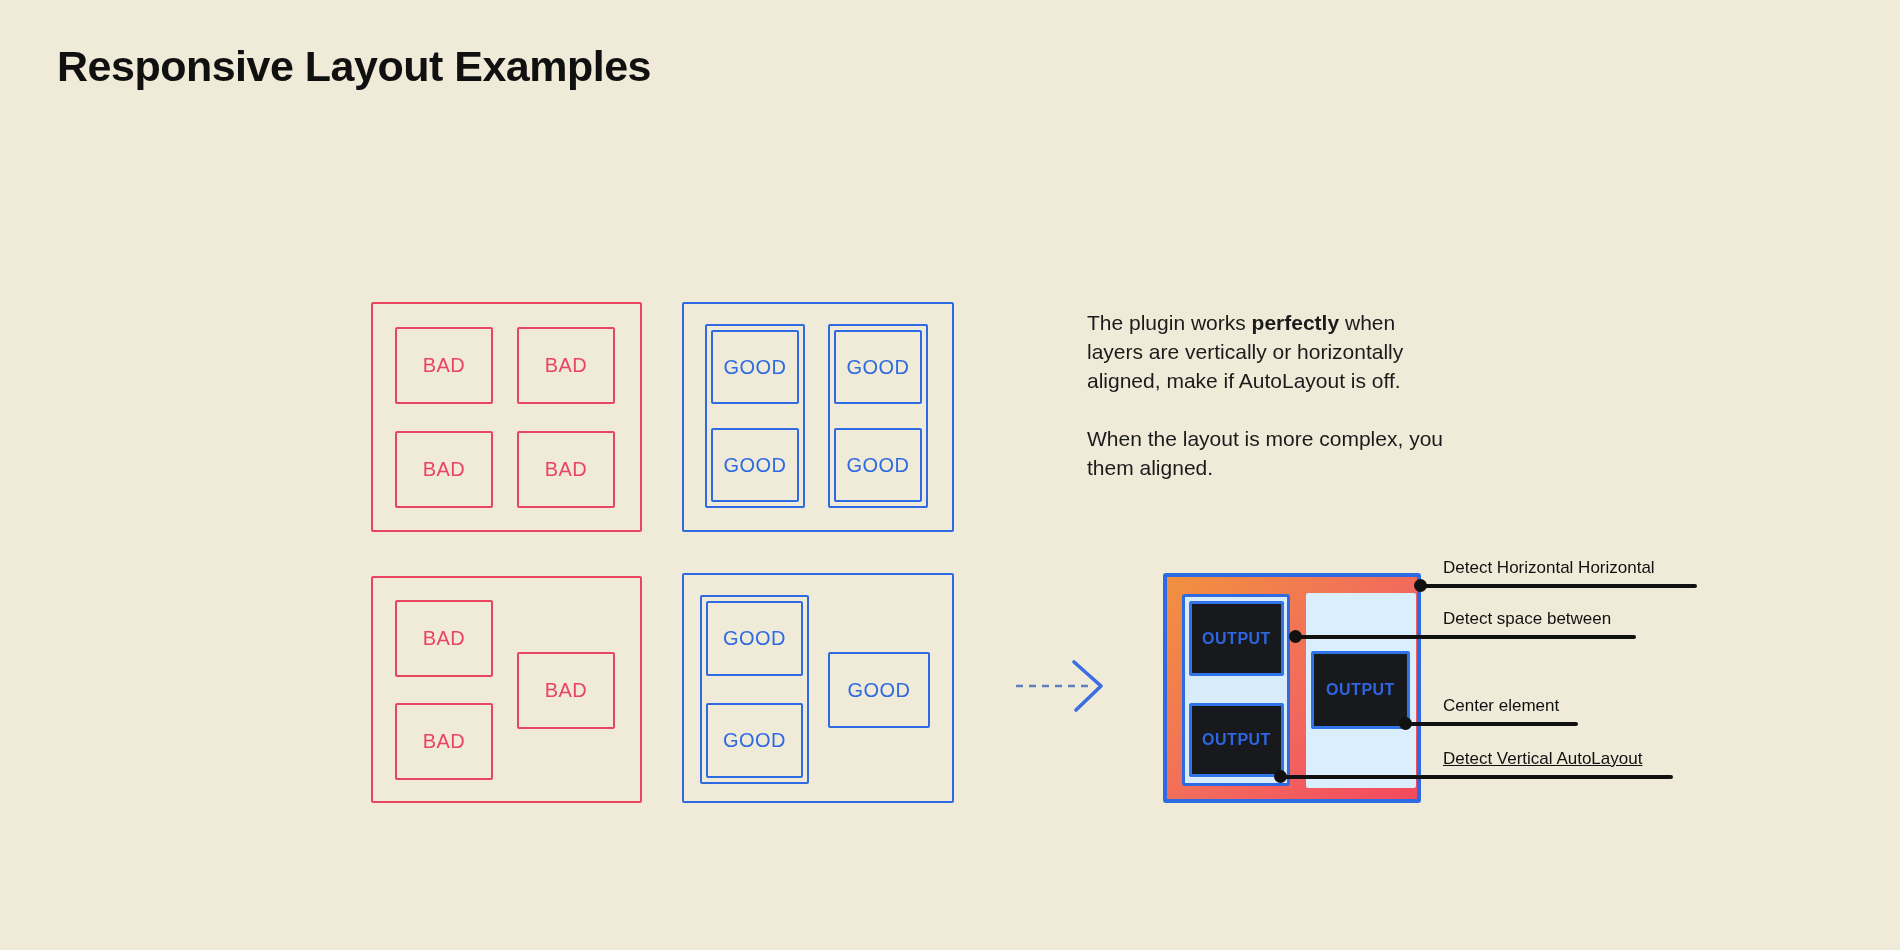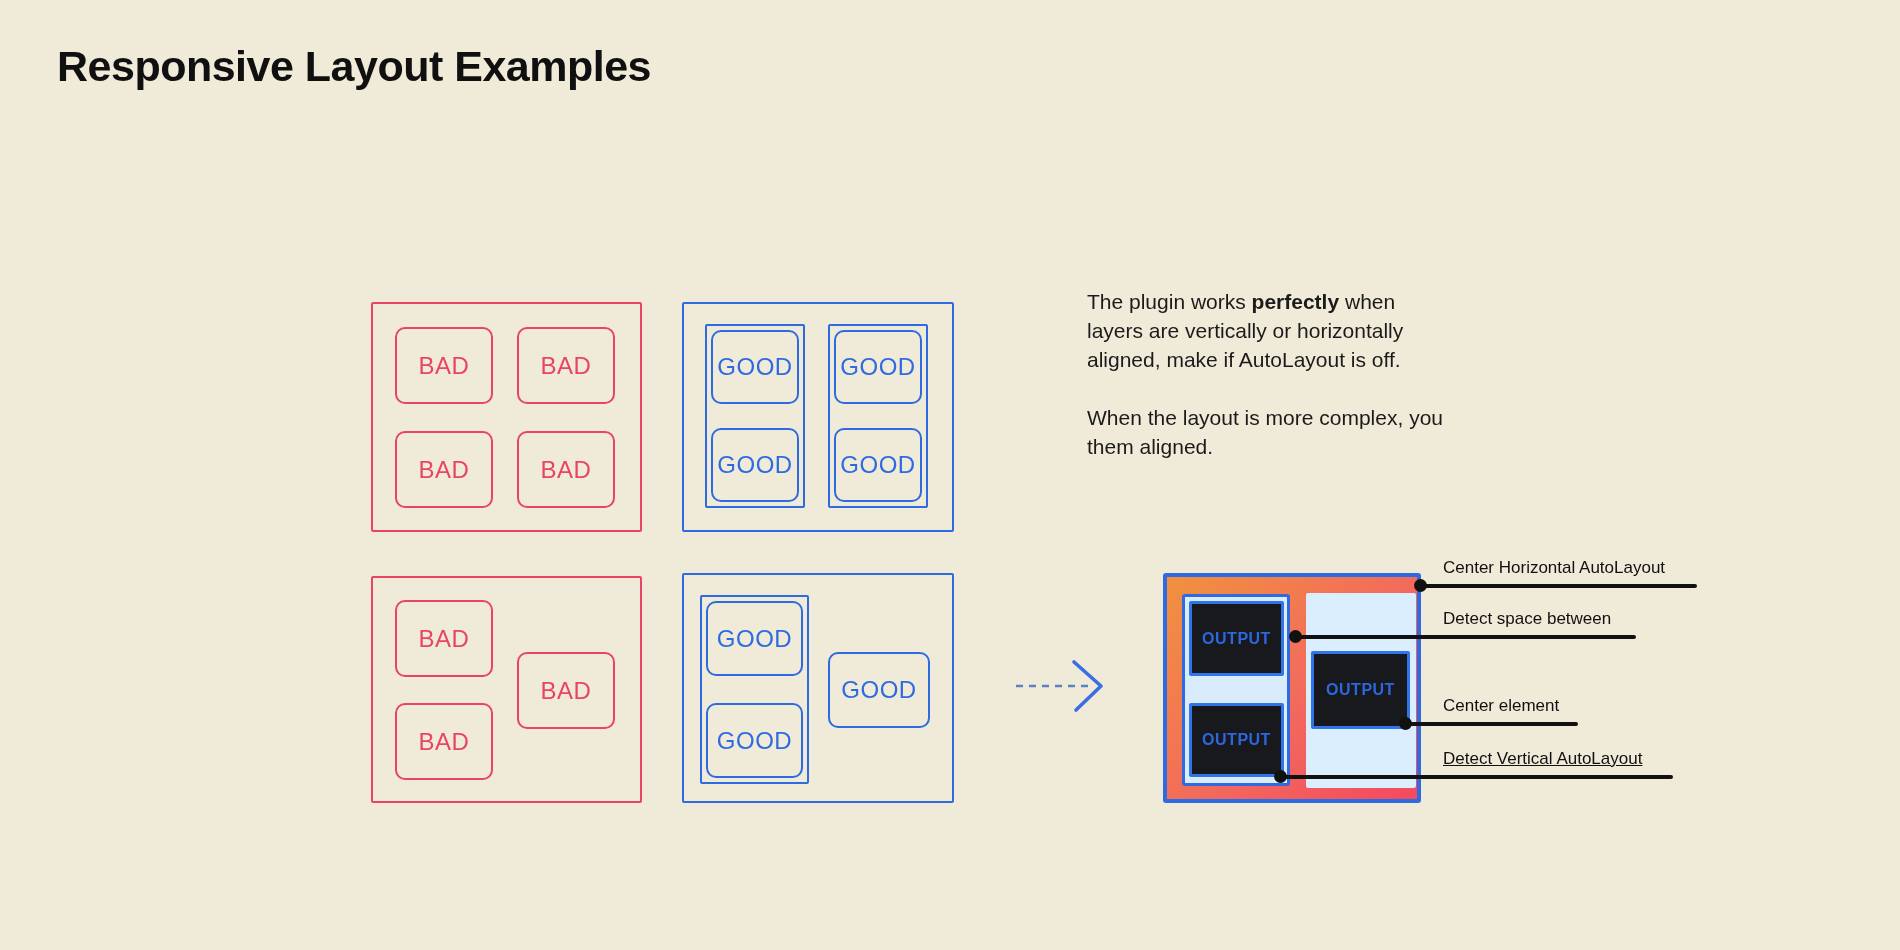--- a/index.html
+++ b/index.html
@@ -10,29 +10,29 @@
   }
   .page-title {
     position:absolute; left:57px; top:42px;
     font-size:43px; font-weight:700; letter-spacing:-0.5px; color:#101010;
   }
   
   .grp { position:absolute; border-radius:2px; }
   .grp.red  { border:2px solid #e94560; }
   .grp.blue { border:2px solid #2e6be2; }
   .bx {
-    position:absolute; border-radius:10px;
+    position:absolute; border-radius:2px;
     display:flex; align-items:center; justify-content:center;
-    font-size:24px; font-weight:500; letter-spacing:0.5px;
+    font-size:20px; font-weight:500; letter-spacing:0.5px;
   }
   .bx.red  { border:2px solid #e94560; color:#e94560; }
   .bx.blue { border:2px solid #2e6be2; color:#2e6be2; }
   .wrap { position:absolute; border:2px solid #2e6be2; border-radius:2px; }
   
-  .descr { position:absolute; left:1087px; top:287px; font-size:21px; line-height:29px; color:#1b1b1b; }
+  .descr { position:absolute; left:1087px; top:308px; font-size:21px; line-height:29px; color:#1b1b1b; }
   .descr .para + .para { margin-top:29px; }
   .descr span { white-space:pre; }
   .descr .b { font-weight:700; }
   
   .arrow { position:absolute; left:1000px; top:645px; }
   
   .out-frame {
     position:absolute; left:1163px; top:573px; width:258px; height:230px;
     border:4px solid #2e6be2; border-radius:3px;
     background:linear-gradient(135deg,#f1913f 0%,#f2695d 55%,#f4495f 100%);
@@ -150,21 +150,21 @@
     </div>
     <div class="out-panel"></div>
     <div class="out-box" style="left:144px; top:74px; width:99px; height:78px;">
         <span>OUTPUT</span>
       </div>
   </div>
 
   <div>
     <div class="ann-dot" style="left:1414px; top:579px;"></div>
     <div class="ann-line" style="left:1421px; top:584px; width:276px;"></div>
-    <div class="ann-text" style="left:1443px; top:558px;">Center Horizontal AutoLayout</div>
+    <div class="ann-text" style="left:1443px; top:558px;">Detect Horizontal Horizontal</div>
   </div>
   <div>
     <div class="ann-dot" style="left:1289px; top:630px;"></div>
     <div class="ann-line" style="left:1296px; top:635px; width:340px;"></div>
     <div class="ann-text" style="left:1443px; top:609px;">Detect space between</div>
   </div>
   <div>
     <div class="ann-dot" style="left:1399px; top:717px;"></div>
     <div class="ann-line" style="left:1406px; top:722px; width:172px;"></div>
     <div class="ann-text" style="left:1443px; top:696px;">Center element</div>

